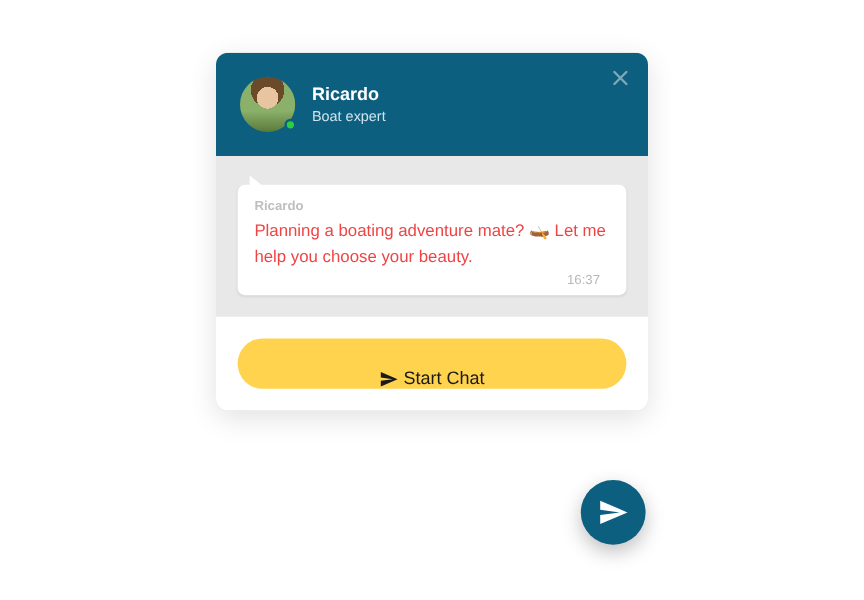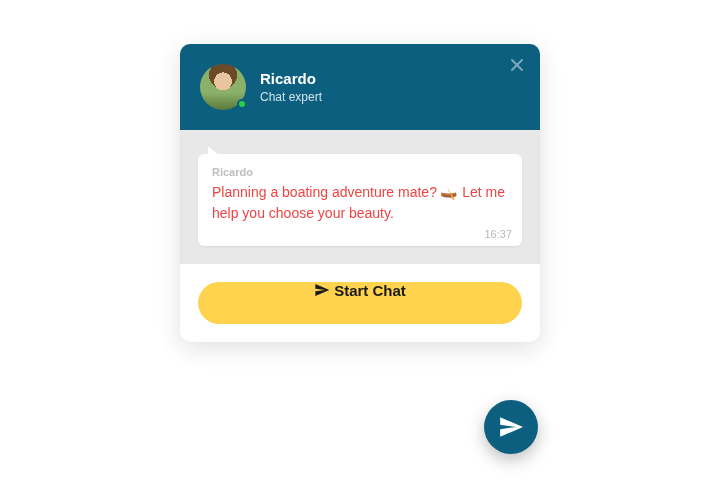--- a/index.html
+++ b/index.html
@@ -87,39 +87,39 @@
     top: -8px;
     left: 10px;
     width: 0;
     height: 0;
     border-left: 0 solid transparent;
     border-right: 12px solid transparent;
     border-bottom: 10px solid #ffffff;
   }
   .msg-sender { font-size: 11px; font-weight: 700; color: #bfbfbf; margin-bottom: 4px; }
   .msg-text { font-size: 14px; color: #ef4444; line-height: 1.5; }
-  .msg-time { position: absolute; right: 10px; bottom: 6px; font-size: 11px; color: #b8b8b8; }
+  .msg-time { position: absolute; right: 22px; bottom: 6px; font-size: 11px; color: #b8b8b8; }
   .chat-footer {
     background: #ffffff;
     padding: 18px;
     border-bottom-left-radius: 10px;
     border-bottom-right-radius: 10px;
   }
   .start-btn {
     width: 100%;
     height: 42px;
     background: #ffd34d;
     border: none;
     border-radius: 22px;
     font-size: 15px;
-    font-weight: 700;
+    font-weight: 400;
     color: #1a1a1a;
     cursor: pointer;
     display: flex;
-    align-items: flex-start;
+    align-items: flex-end;
     justify-content: center;
     gap: 4px;
   }
   .start-btn svg { display: block; }
   .fab {
     position: absolute;
     left: 484px;
     top: 400px;
     width: 54px;
     height: 54px;
@@ -138,21 +138,21 @@
 
 <div class="chat-widget">
 
   <div class="chat-header">
     <div class="avatar-wrap">
       <div class="avatar"></div>
       <div class="presence-dot"></div>
     </div>
     <div class="agent-info">
       <div class="agent-name">Ricardo</div>
-      <div class="agent-role">Chat expert</div>
+      <div class="agent-role">Boat expert</div>
     </div>
     <div class="close-btn">
       <svg width="18" height="18" viewBox="0 0 18 18">
         <path d="M4 4 L14 14 M14 4 L4 14" stroke="currentColor" stroke-width="2" stroke-linecap="round" fill="none"></path>
       </svg>
     </div>
   </div>
 
   <div class="chat-body">
     <div class="message-bubble">

